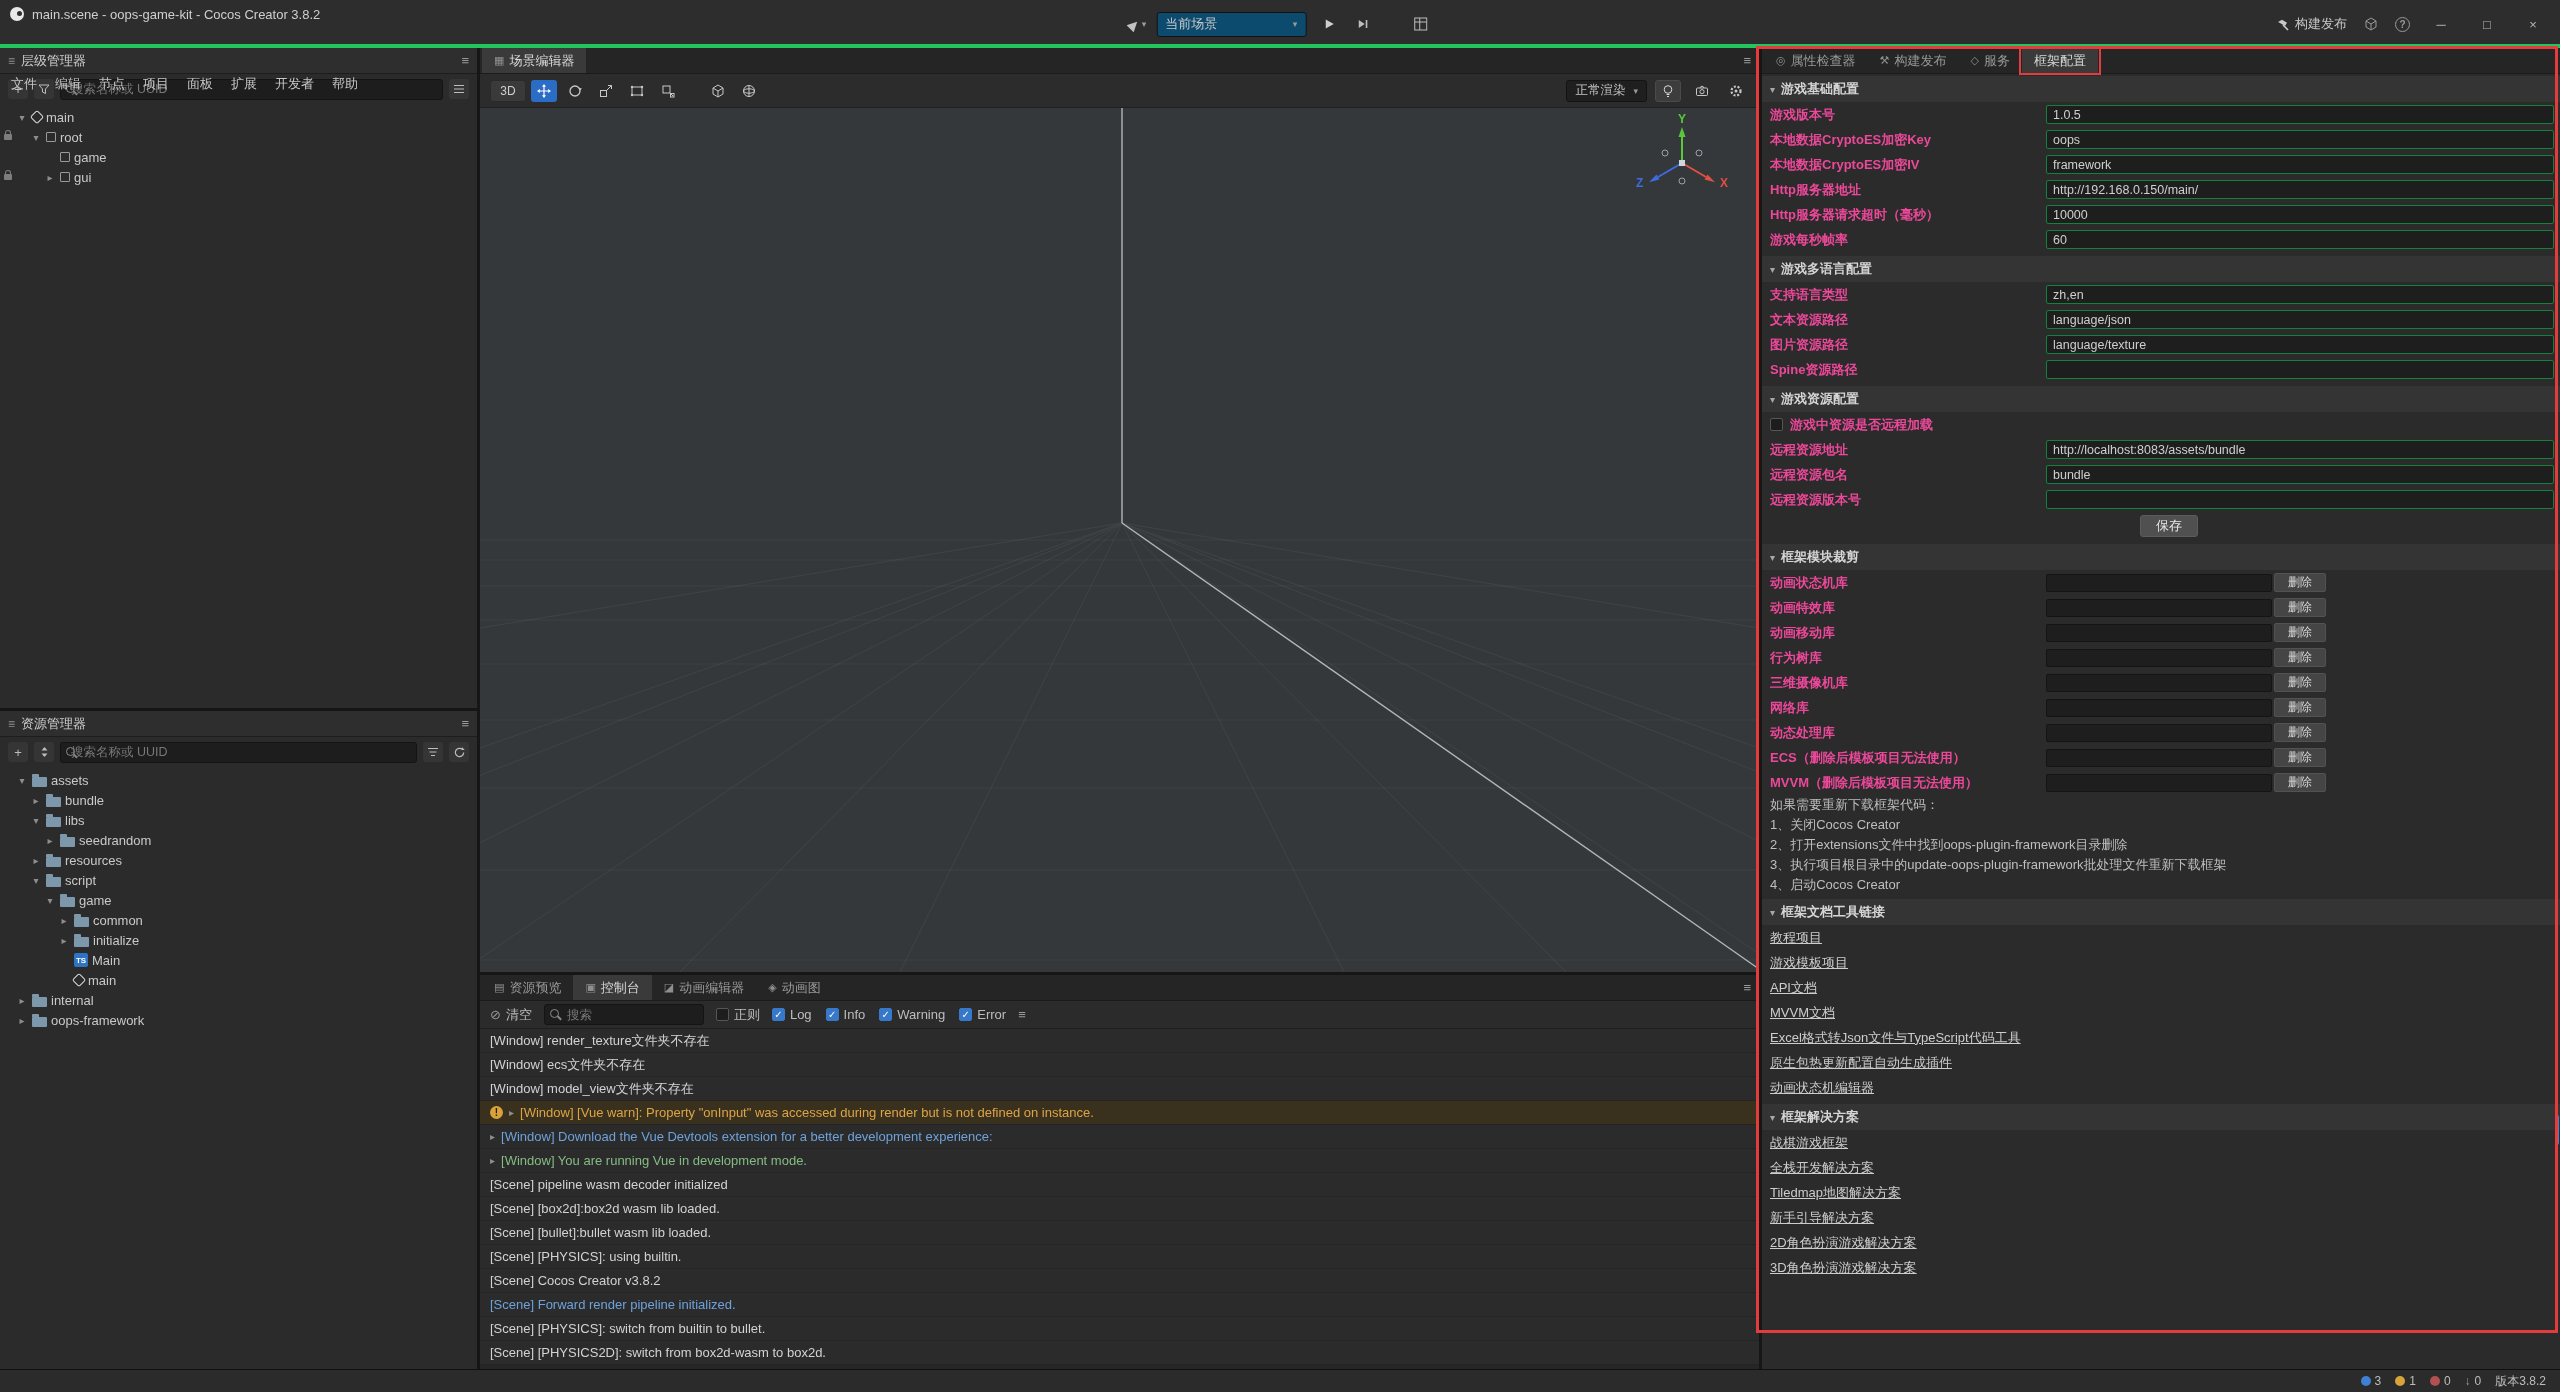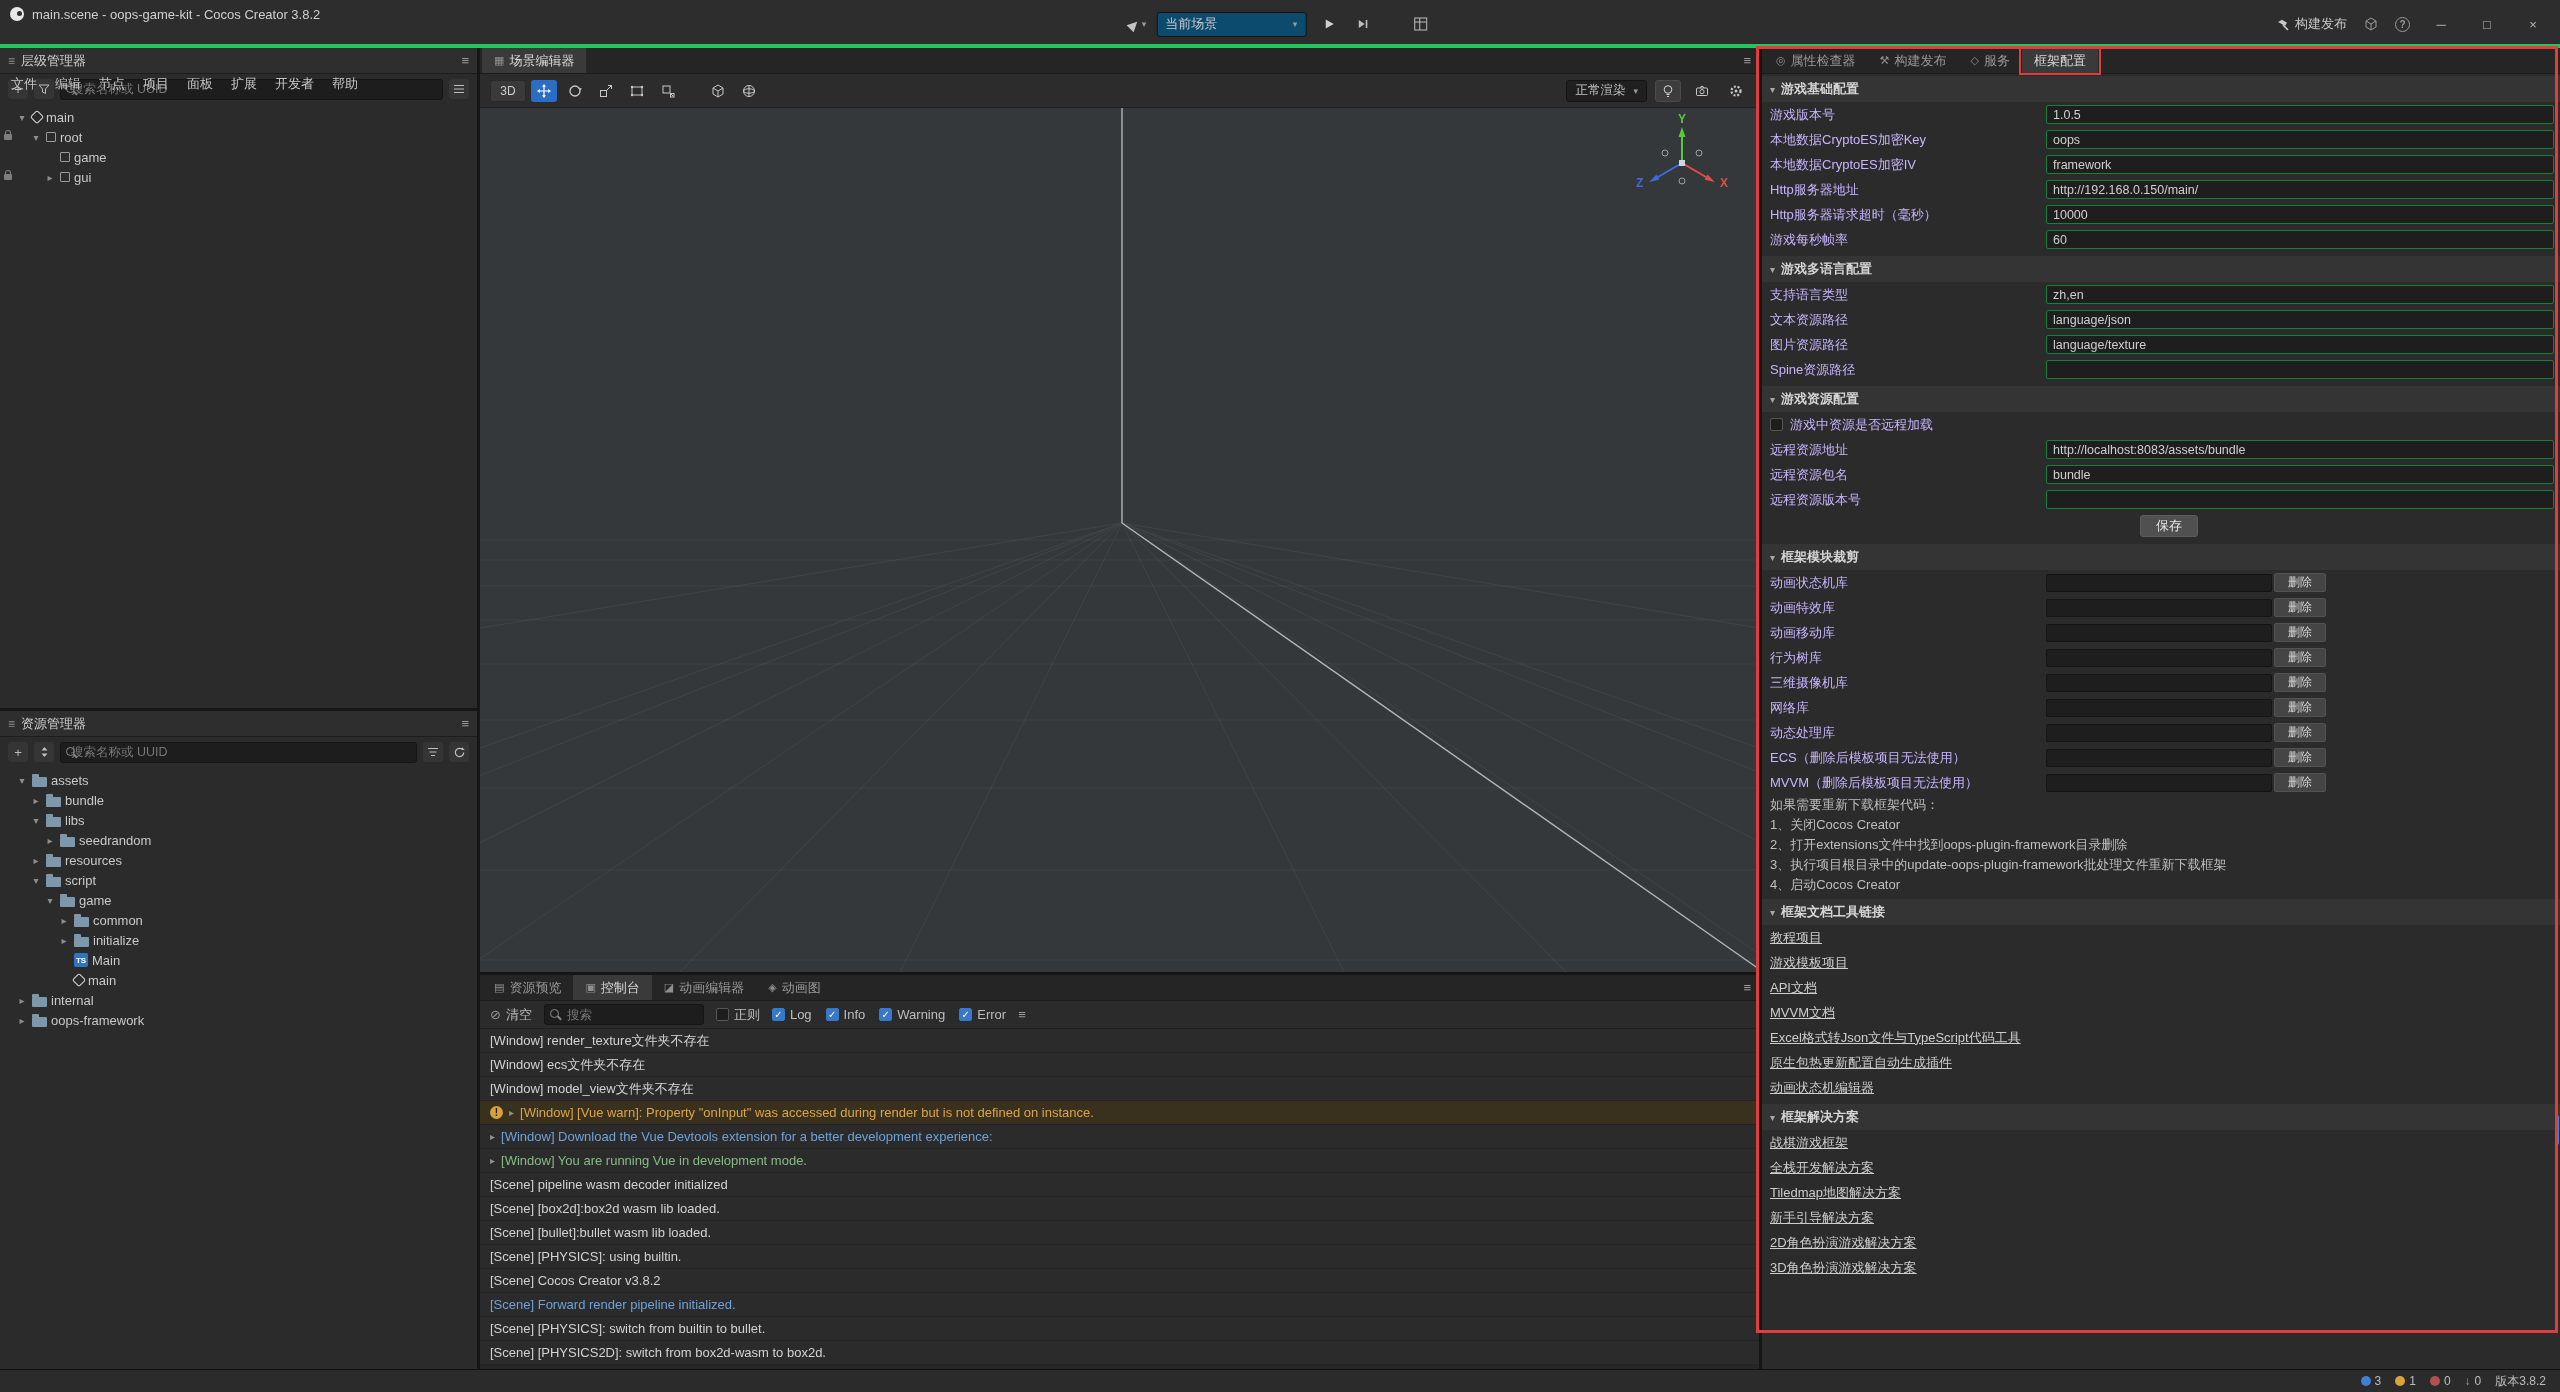--- a/index.html
+++ b/index.html
@@ -96,21 +96,21 @@
   .log-row.link { color: #6ea2da; }
   .log-chev { color: #8e8e8e; font-size: 10px; }
   .warn-badge { width: 13px; height: 13px; border-radius: 50%; background: #d9a13b; color: #241c0c; font-size: 10px; font-weight: bold; display: flex; align-items: center; justify-content: center; flex: none; }
   .warn-badge::after { content: '!'; }
   
   #insp-content { position: absolute; left: 0; top: 26px; right: 0; bottom: 0; overflow: hidden; padding-top: 2px; }
   .insp-sec { margin-bottom: 4px; }
   .insp-sec-head { height: 26px; background: #343435; display: flex; align-items: center; gap: 6px; padding-left: 8px; color: #d5d5d5; font-weight: bold; }
   .sec-chev { color: #a8a8a8; font-size: 10px; font-weight: normal; }
   .insp-row { height: 25px; display: flex; align-items: center; padding: 0 6px 0 8px; }
-  .insp-label { width: 276px; flex: none; color: #c4b5fd; overflow: hidden; white-space: nowrap; }
+  .insp-label { width: 276px; flex: none; color: #ec4899; overflow: hidden; white-space: nowrap; font-weight: bold; }
   .insp-input { flex: 1; height: 19px; background: #1e1e1e; border: 1px solid #15803d; border-radius: 2px; display: flex; align-items: center; padding: 0 6px; }
   .insp-value { color: #cfcfcf; font-size: 12.5px; white-space: nowrap; }
   .cbrow .insp-label { width: auto; margin-left: 7px; }
   .module-bar { width: 226px; height: 18px; background: #1e1e1e; border: 1px solid #141414; border-radius: 2px; }
   .del-btn { width: 52px; height: 19px; margin-left: 2px; background: #454545; border: 1px solid #525252; border-radius: 2px; color: #d8d8d8; font-size: 12px; font-family: inherit; }
   .saverow { height: 28px; }
   .save-btn { margin-left: 370px; width: 58px; height: 22px; background: #505050; border: 1px solid #5c5c5c; border-radius: 3px; color: #e6e6e6; font-size: 13px; font-family: inherit; }
   .insp-note { padding-left: 8px; line-height: 20px; color: #bfbfbf; white-space: nowrap; }
   .insp-link { height: 25px; display: flex; align-items: center; padding-left: 8px; color: #cdcdcd; text-decoration: underline; cursor: pointer; }
   #insp-scrollthumb { position: absolute; right: 1px; top: 1067px; width: 4px; height: 30px; background: #4a80d0; border-radius: 2px; }

